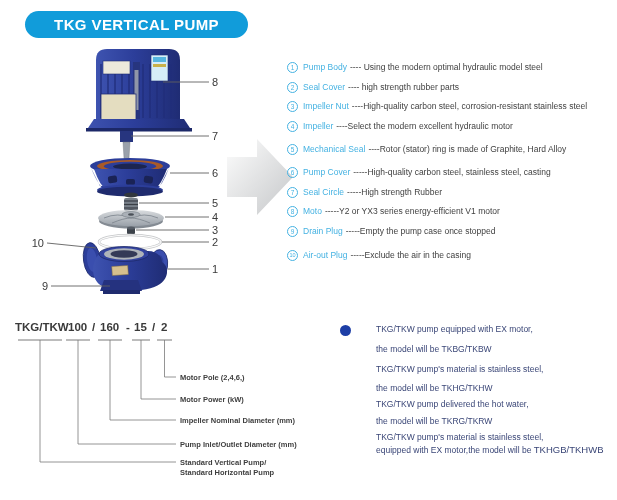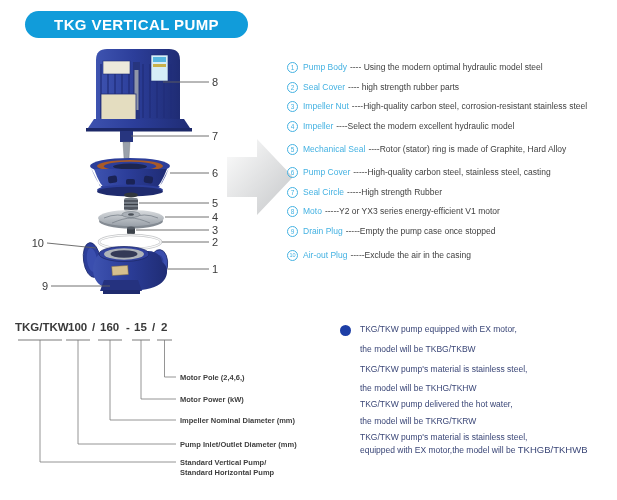--- a/index.html
+++ b/index.html
@@ -26,21 +26,21 @@
     margin-right:5px;flex:none;
   }
   .pname{color:#45b2e2;margin-right:3px;}
   .pdesc{color:#3f3f3f;}
 
   
   .model-svg{position:absolute;left:0;top:310px;}
 
   
   .variants{position:absolute;left:336px;top:320px;width:278px;height:140px;color:#3a4677;font-size:8.5px;}
-  .vline{position:absolute;left:24px;white-space:nowrap;text-align:right;}
+  .vline{position:absolute;left:40px;white-space:nowrap;text-align:right;}
   .vbold{font-weight:normal;font-size:9.5px;}
   .bullet{position:absolute;left:4px;top:5px;width:11px;height:11px;border-radius:50%;background:#1d3ea6;}
 
   svg text{font-family:"Liberation Sans", sans-serif;}
 </style>
 </head>
 <body>
 
 <div id="page">
 
@@ -201,21 +201,21 @@
       <span class="pdesc">---- high strength rubber parts</span>
     </div>
     <div class="pitem" style="top:101px">
       <span class="cnum">3</span>
       <span class="pname">Impeller Nut</span>
       <span class="pdesc">----High-quality carbon steel, corrosion-resistant stainless steel</span>
     </div>
     <div class="pitem" style="top:121px">
       <span class="cnum">4</span>
       <span class="pname">Impeller</span>
-      <span class="pdesc">----Select the modern excellent hydraulic model</span>
+      <span class="pdesc">----Select the modern excellent hydraulic motor</span>
     </div>
     <div class="pitem" style="top:144px">
       <span class="cnum">5</span>
       <span class="pname">Mechanical Seal</span>
       <span class="pdesc">----Rotor (stator) ring is made of Graphite, Hard Alloy</span>
     </div>
     <div class="pitem" style="top:167px">
       <span class="cnum">6</span>
       <span class="pname">Pump Cover</span>
       <span class="pdesc">-----High-quality carbon steel, stainless steel, casting</span>

